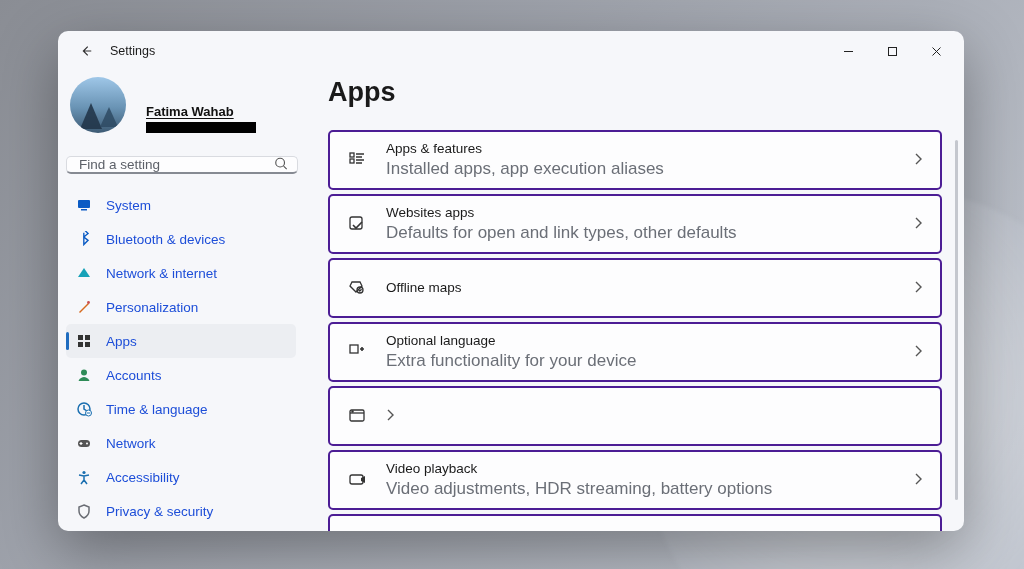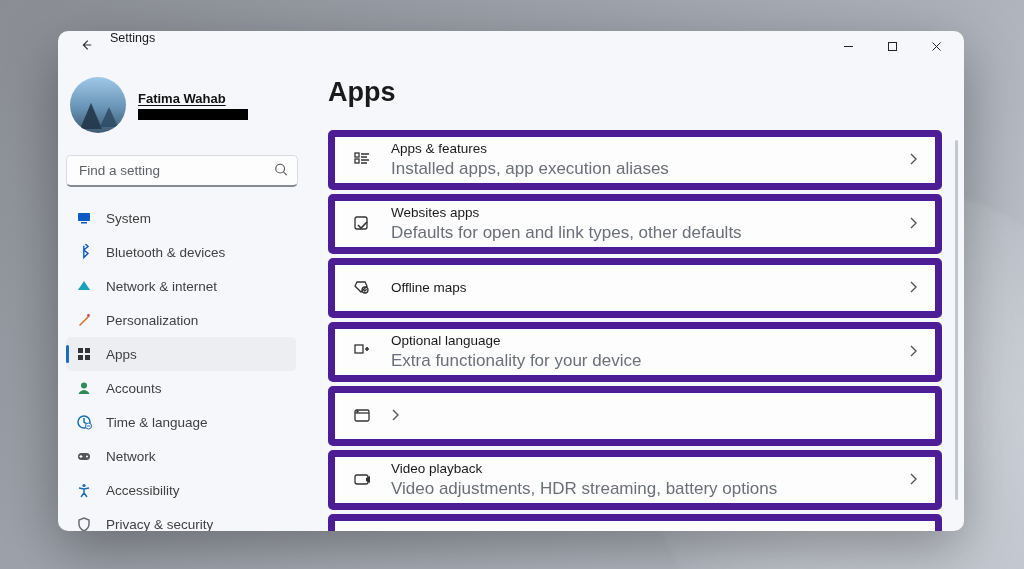--- a/index.html
+++ b/index.html
@@ -32,21 +32,21 @@
     border-radius: 10px;
     box-shadow: 0 20px 60px rgba(0,0,0,0.35);
     overflow: hidden;
     z-index:1;
     display:flex;
     flex-direction:column;
   }
   .titlebar {
     height: 40px;
     display: flex;
-    align-items: flex-start;
+    align-items: center;
     padding: 0 6px 0 14px;
   }
   .back-btn {
     width: 28px; height: 28px;
     display:flex; align-items:center; justify-content:center;
     color:#333; font-size:16px;
     border-radius:4px;
   }
   .title {
     margin-left: 10px;
@@ -70,22 +70,22 @@
   }
   .sidebar {
     width: 248px;
     padding: 0 8px 0 8px;
     display:flex;
     flex-direction:column;
     overflow:hidden;
   }
   .profile {
     display:flex;
-    align-items:center;
-    gap:12px;
+    align-items:flex-end;
+    gap:20px;
     padding: 6px 4px 12px 4px;
   }
   .avatar {
     width:56px; height:56px;
     border-radius:50%;
     background: linear-gradient(180deg,#9fc7e8 0%, #6993b4 55%, #3d5a73 100%);
     position:relative;
     overflow:hidden;
     flex-shrink:0;
   }
@@ -116,21 +116,21 @@
     width:110px; height:11px;
     background:#000;
     margin-top:3px;
   }
   .search-wrap {
     margin: 10px 0 14px 0;
     position:relative;
   }
   .search {
     width:100%;
-    height:32px;
+    height:18px;
     border:1px solid #d9dbe0;
     border-bottom:2px solid #868a92;
     border-radius:5px;
     background:#fdfdfe;
     padding:0 34px 0 12px;
     font-size:13.5px;
     color:#333;
     outline:none;
   }
   .search::placeholder{ color:#5c6068; }
@@ -149,21 +149,21 @@
     padding-right:2px;
   }
   .nav-item {
     display:flex;
     align-items:center;
     gap:14px;
     height:34px;
     padding:0 10px;
     border-radius:5px;
     font-size:13.5px;
-    color:#404040;
+    color:#1d4ed8;
     cursor:default;
     margin-bottom:0px;
   }
   .nav-item.selected {
     background:#eceef2;
     position:relative;
   }
   .nav-item.selected::before{
     content:"";
     position:absolute;
@@ -194,21 +194,21 @@
     margin: 4px 0 22px 0;
   }
   .cards {
     flex:1;
     overflow-y:auto;
     padding-right:20px;
     position:relative;
   }
   .card {
     background:#fdfdfe;
-    border:7px solid #4c1d95;
+    border:2px solid #4c1d95;
     border-radius:5px;
     height:60px;
     margin-bottom:4px;
     display:flex;
     align-items:center;
     padding:0 18px 0 16px;
     gap:18px;
   }
   .card-icon {
     width:22px; height:22px;

